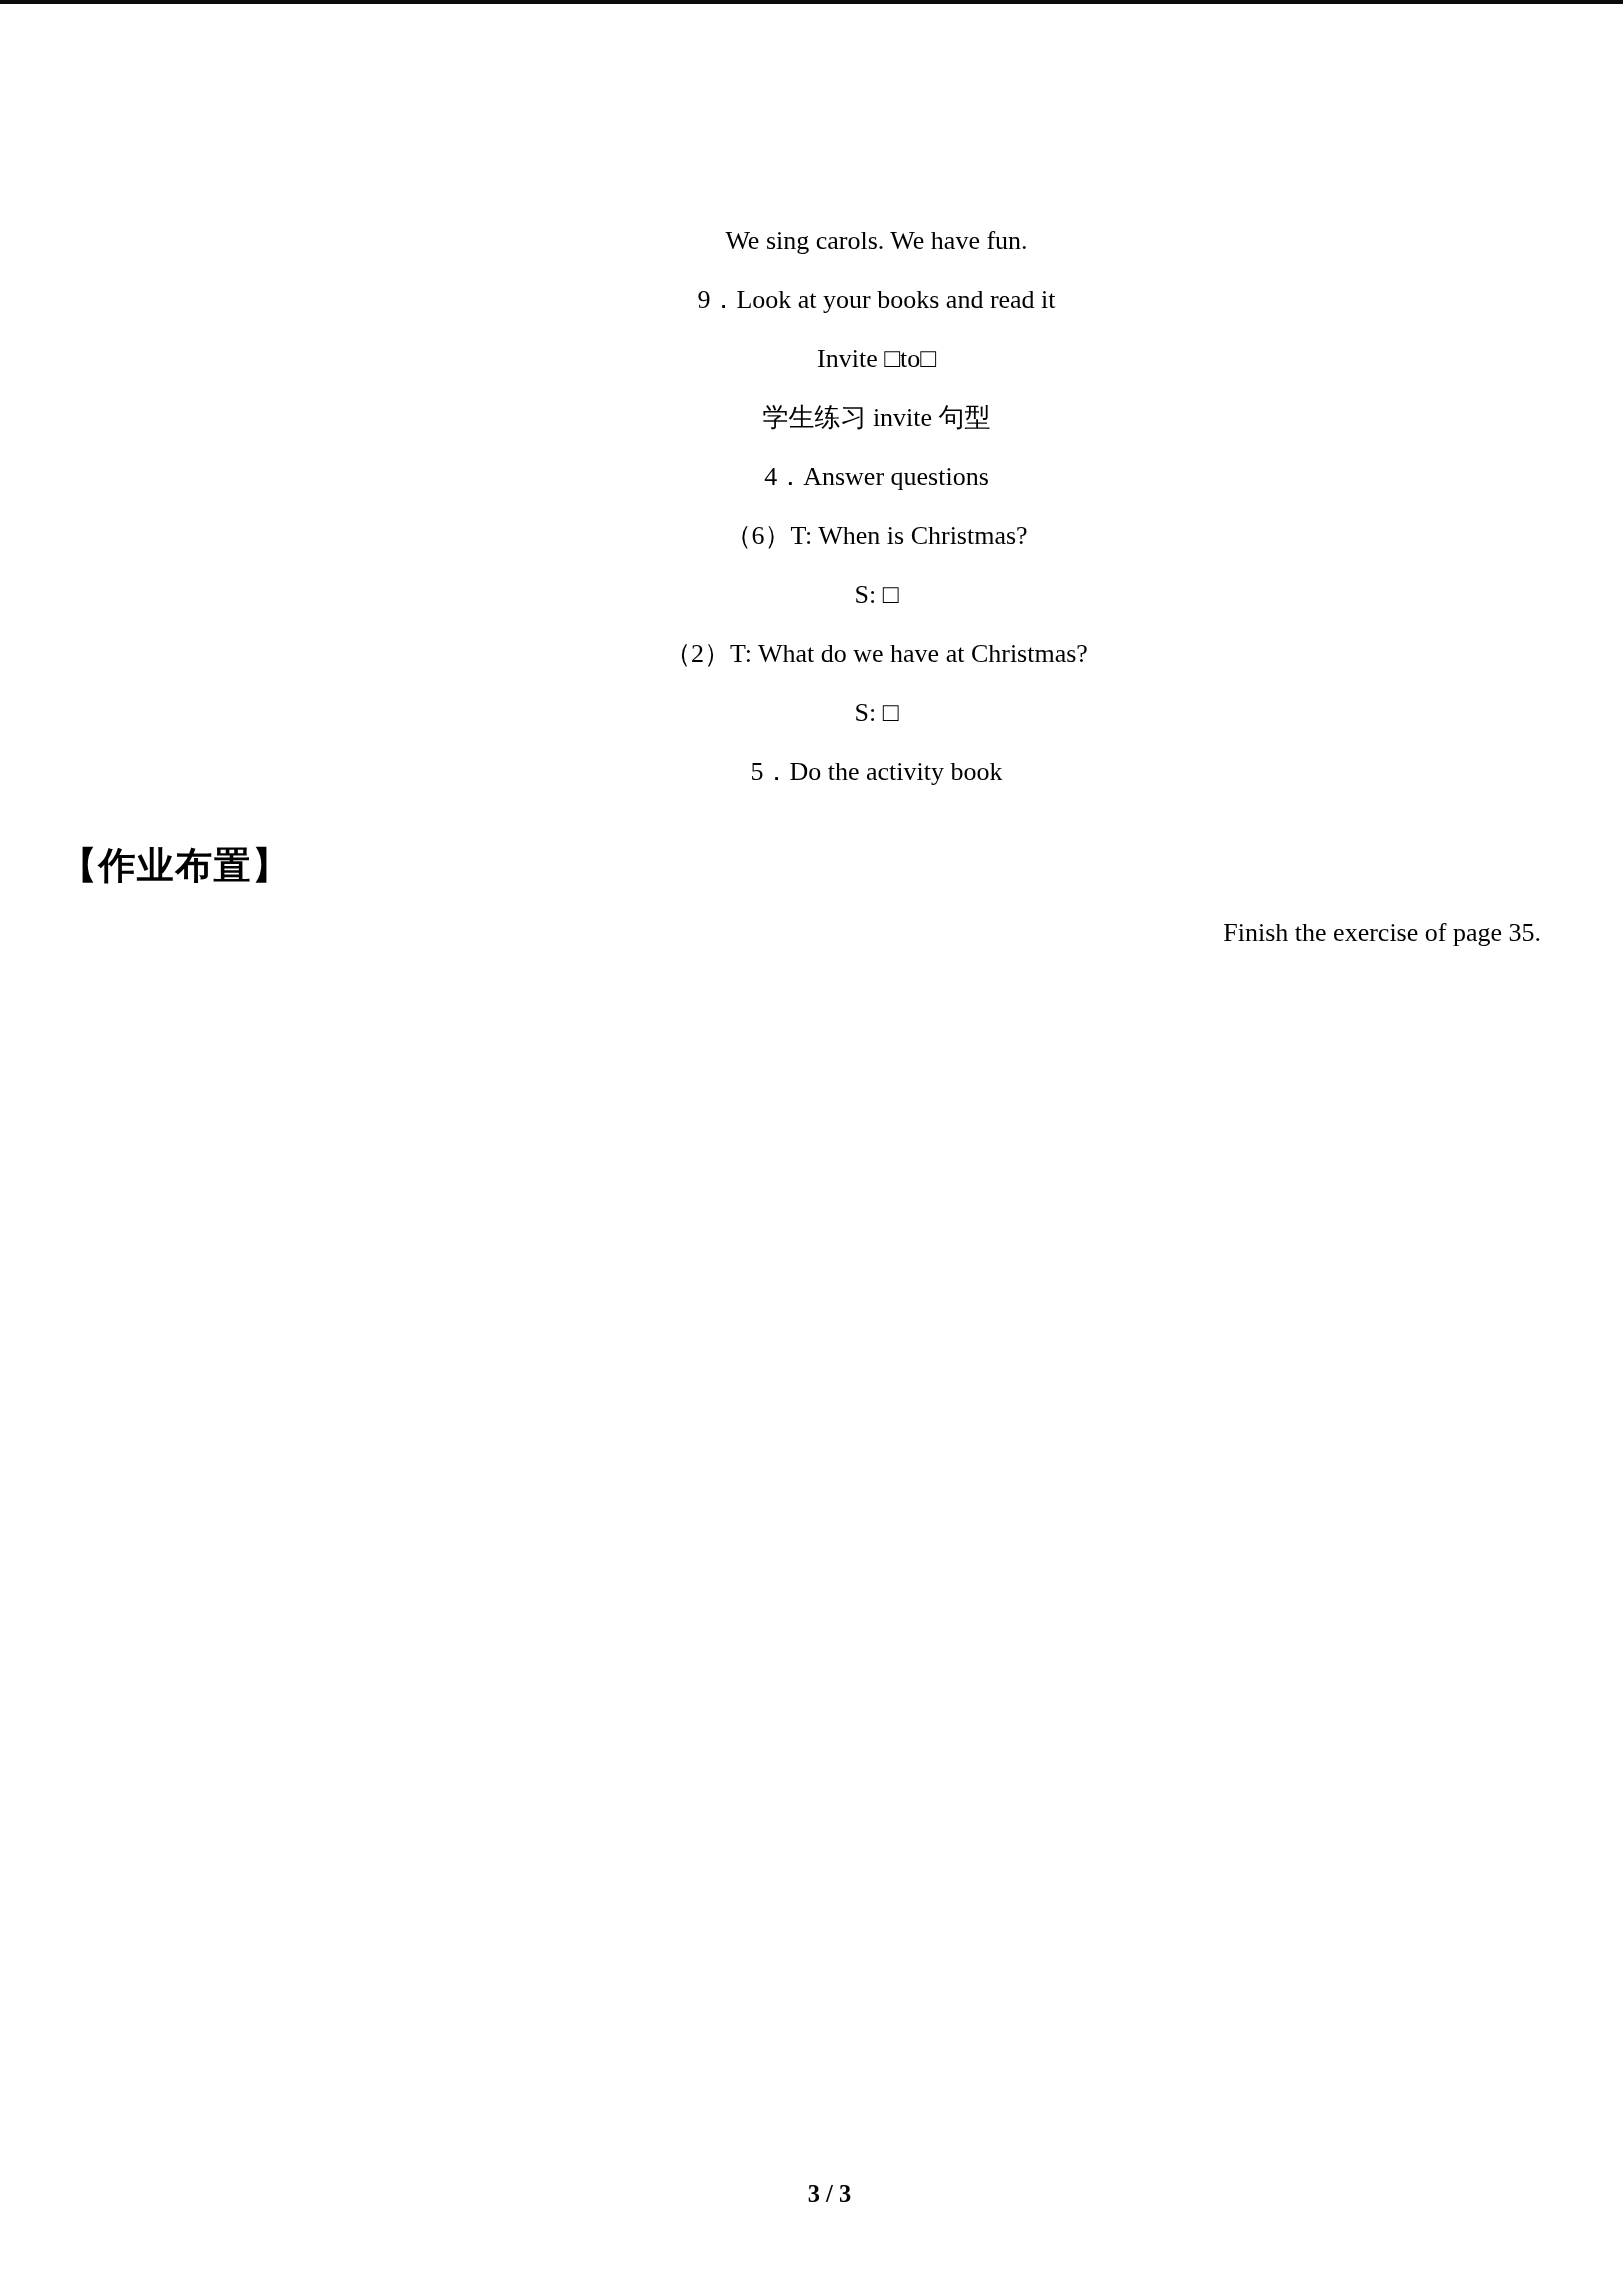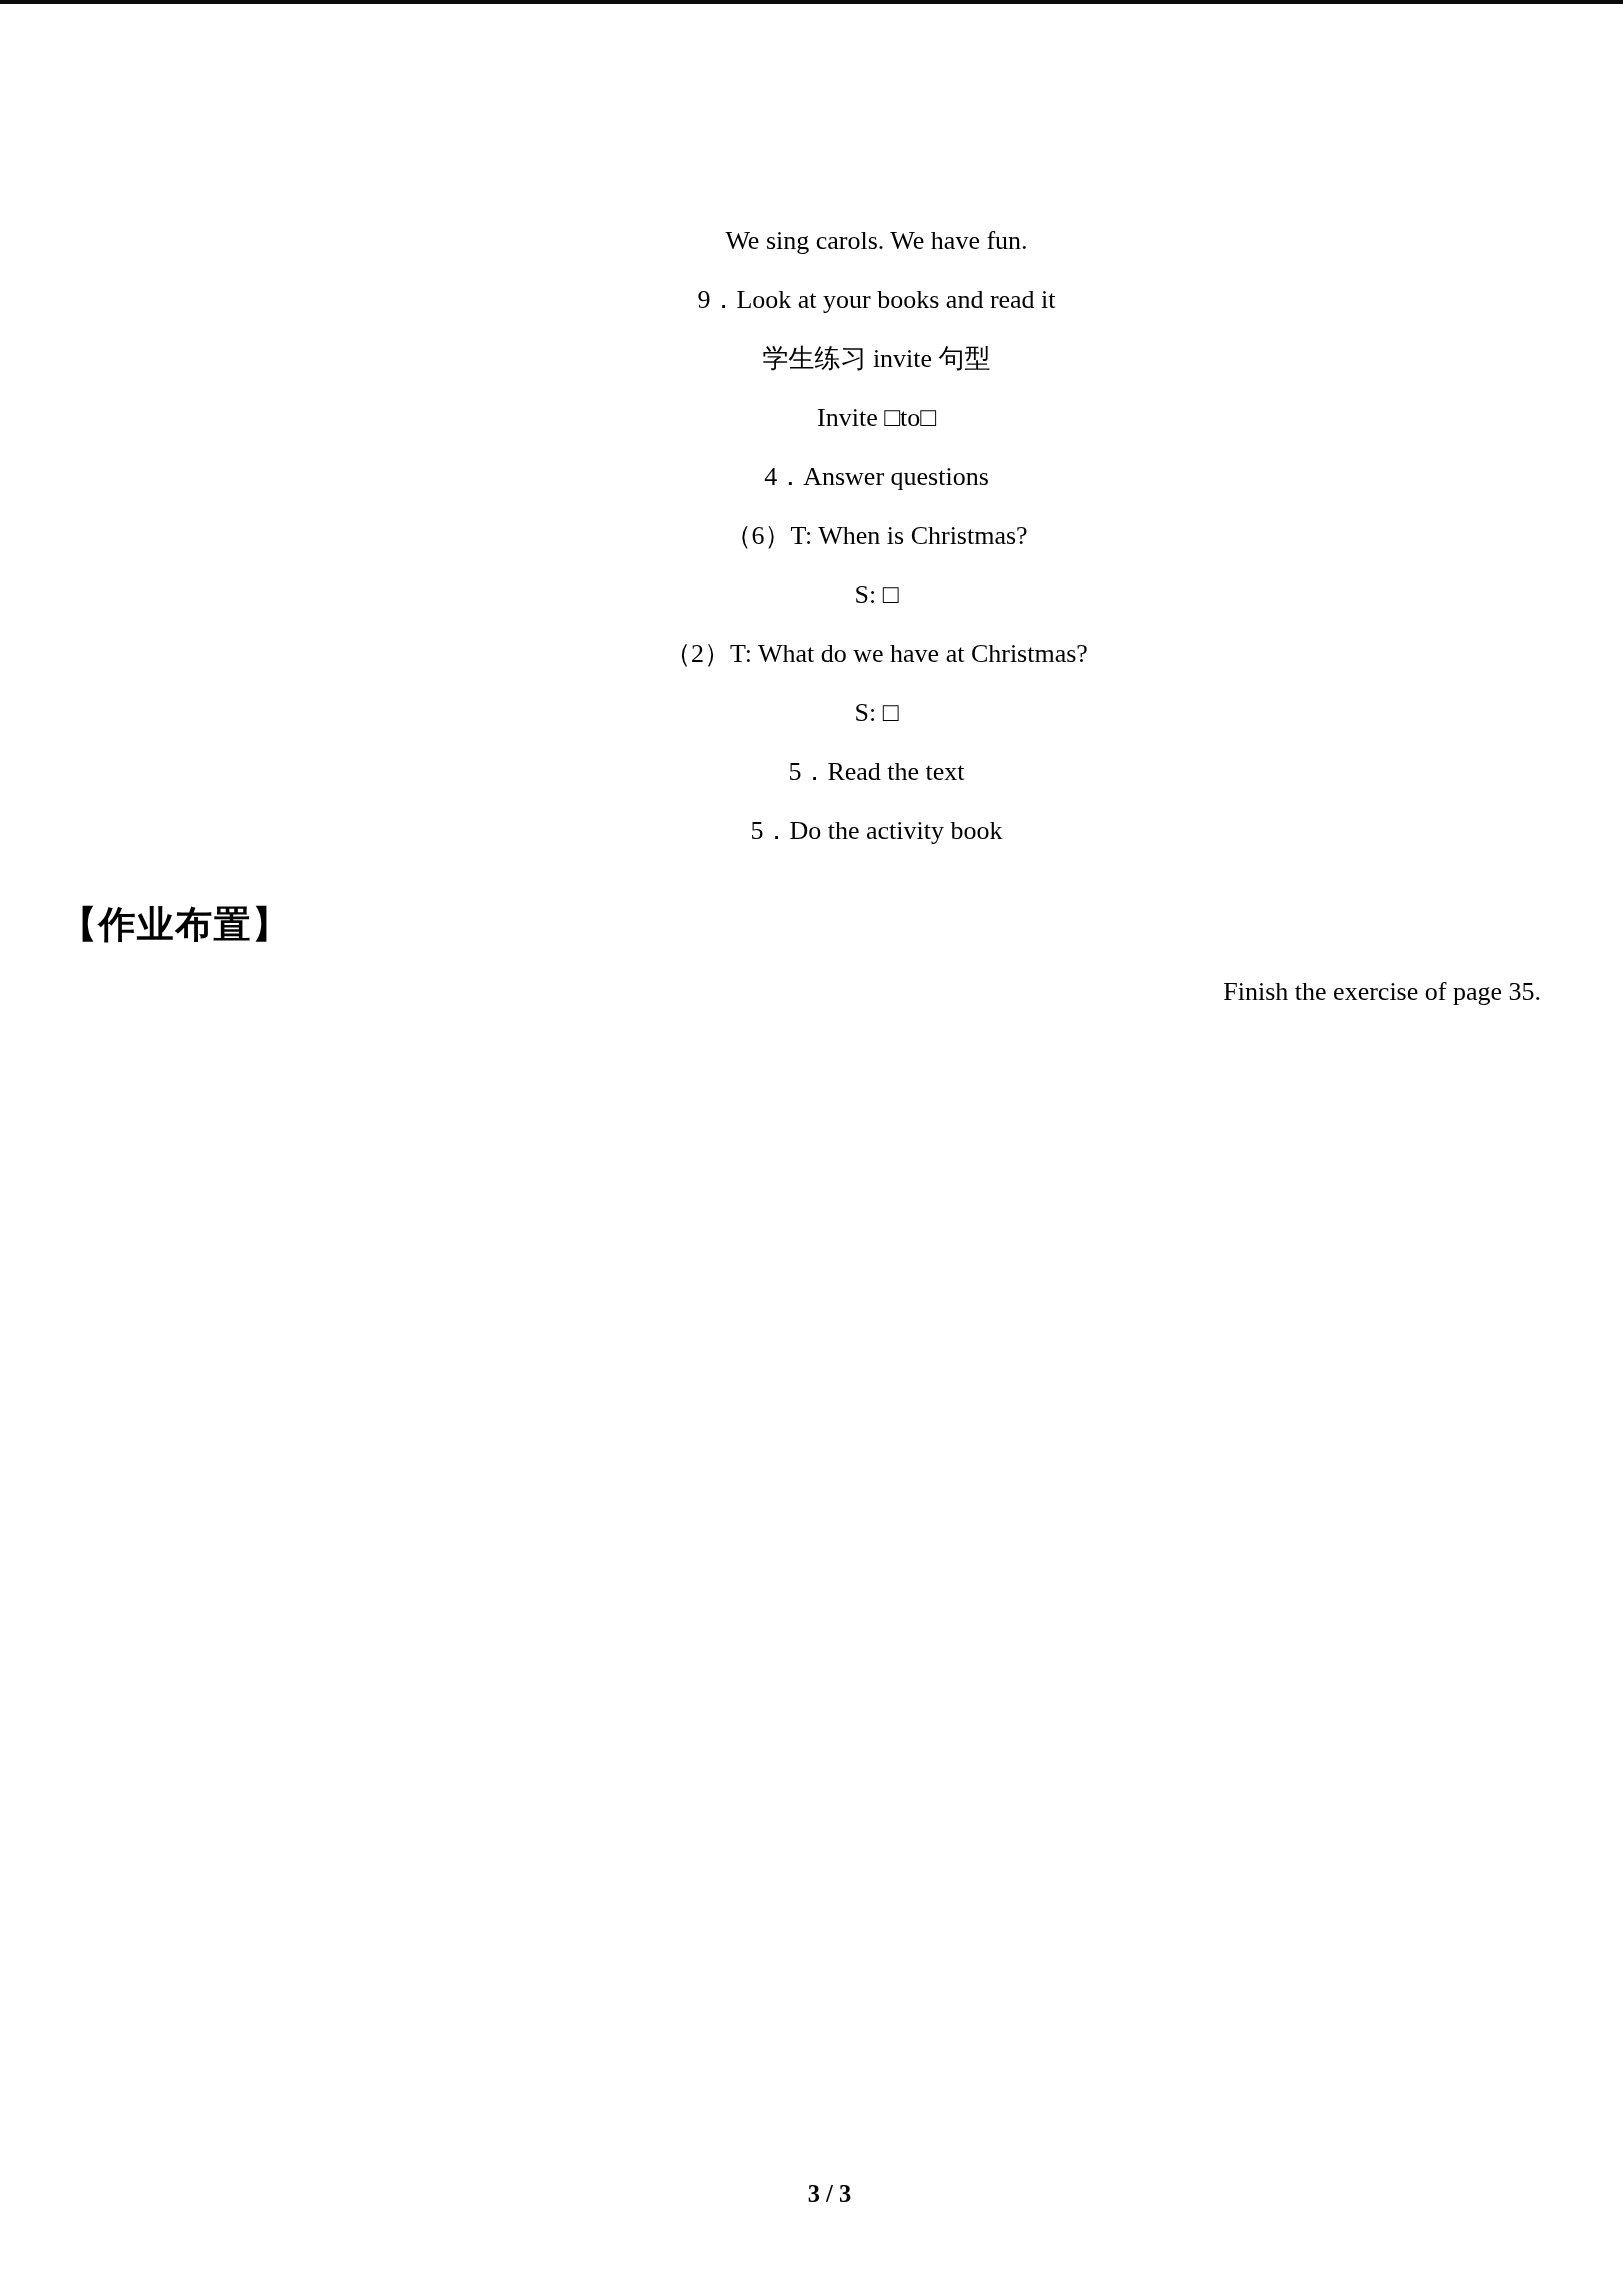--- a/index.html
+++ b/index.html
@@ -65,28 +65,27 @@
   }
 </style>
 </head>
 <body>
 
 <div class="top-border"></div>
 
 <div class="doc-content">
   <p class="doc-line">We sing carols. We have fun.</p>
   <p class="doc-line">9．Look at your books and read it</p>
+  <p class="doc-line">Invite □to□</p>
   <p class="doc-line">学生练习 invite 句型</p>
-  <p class="doc-line">Invite □to□</p>
   <p class="doc-line">4．Answer questions</p>
   <p class="doc-line">（6）T: When is Christmas?</p>
   <p class="doc-line">S: □</p>
   <p class="doc-line">（2）T: What do we have at Christmas?</p>
   <p class="doc-line">S: □</p>
-  <p class="doc-line">5．Read the text</p>
   <p class="doc-line">5．Do the activity book</p>
 
   <h2 class="section-heading">【作业布置】</h2>
 
   <p class="homework-line">Finish the exercise of page 35.</p>
 </div>
 
 <div class="page-footer">3 / 3</div>
 
 

